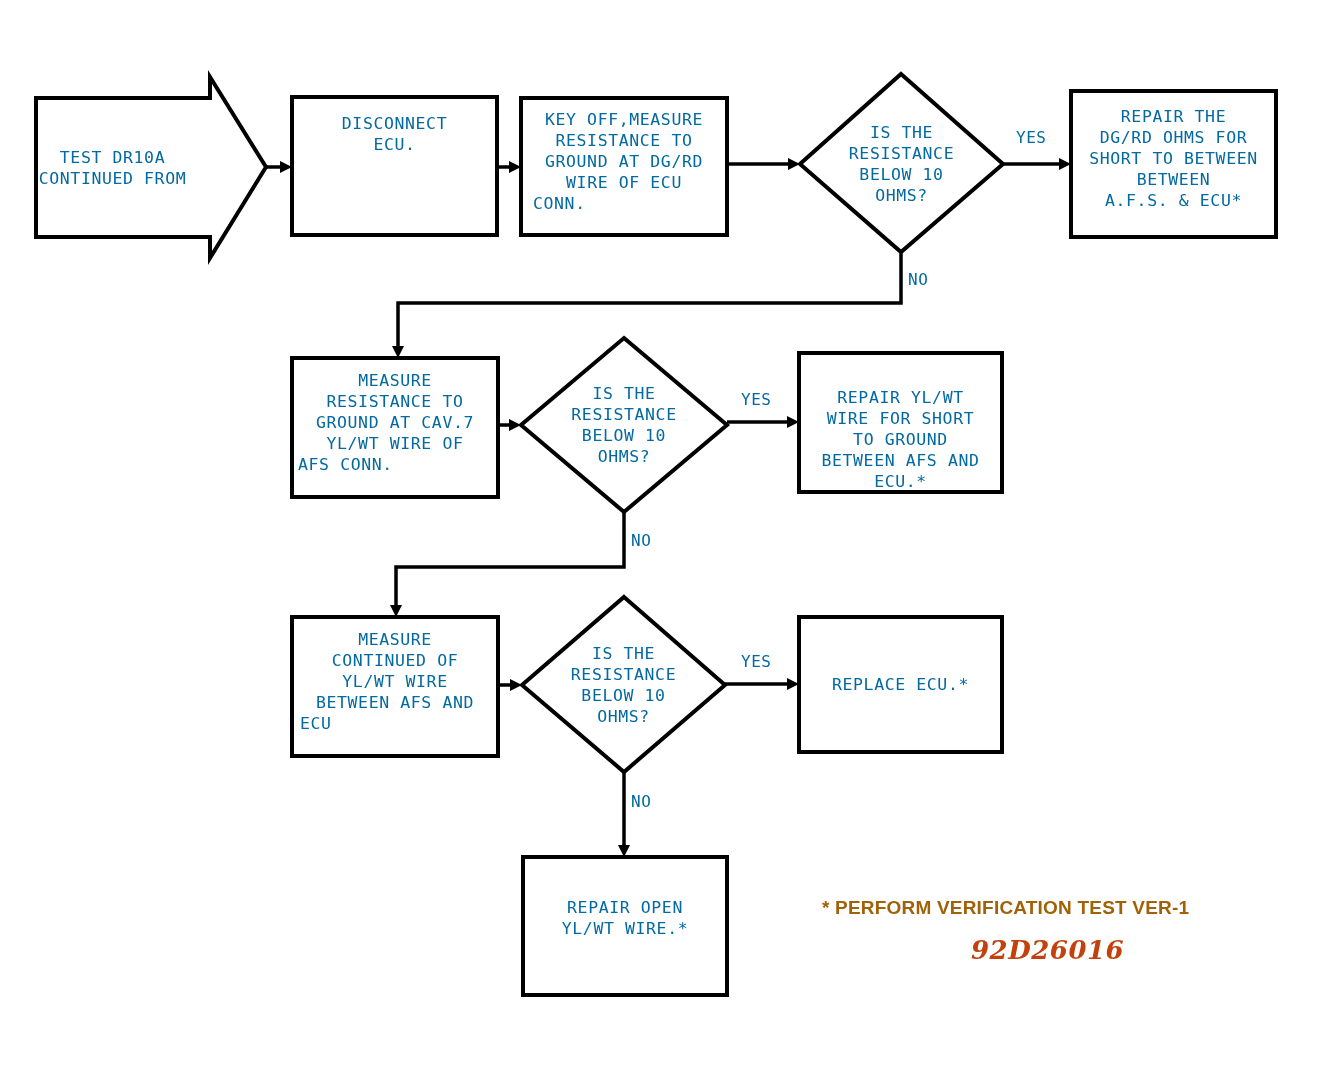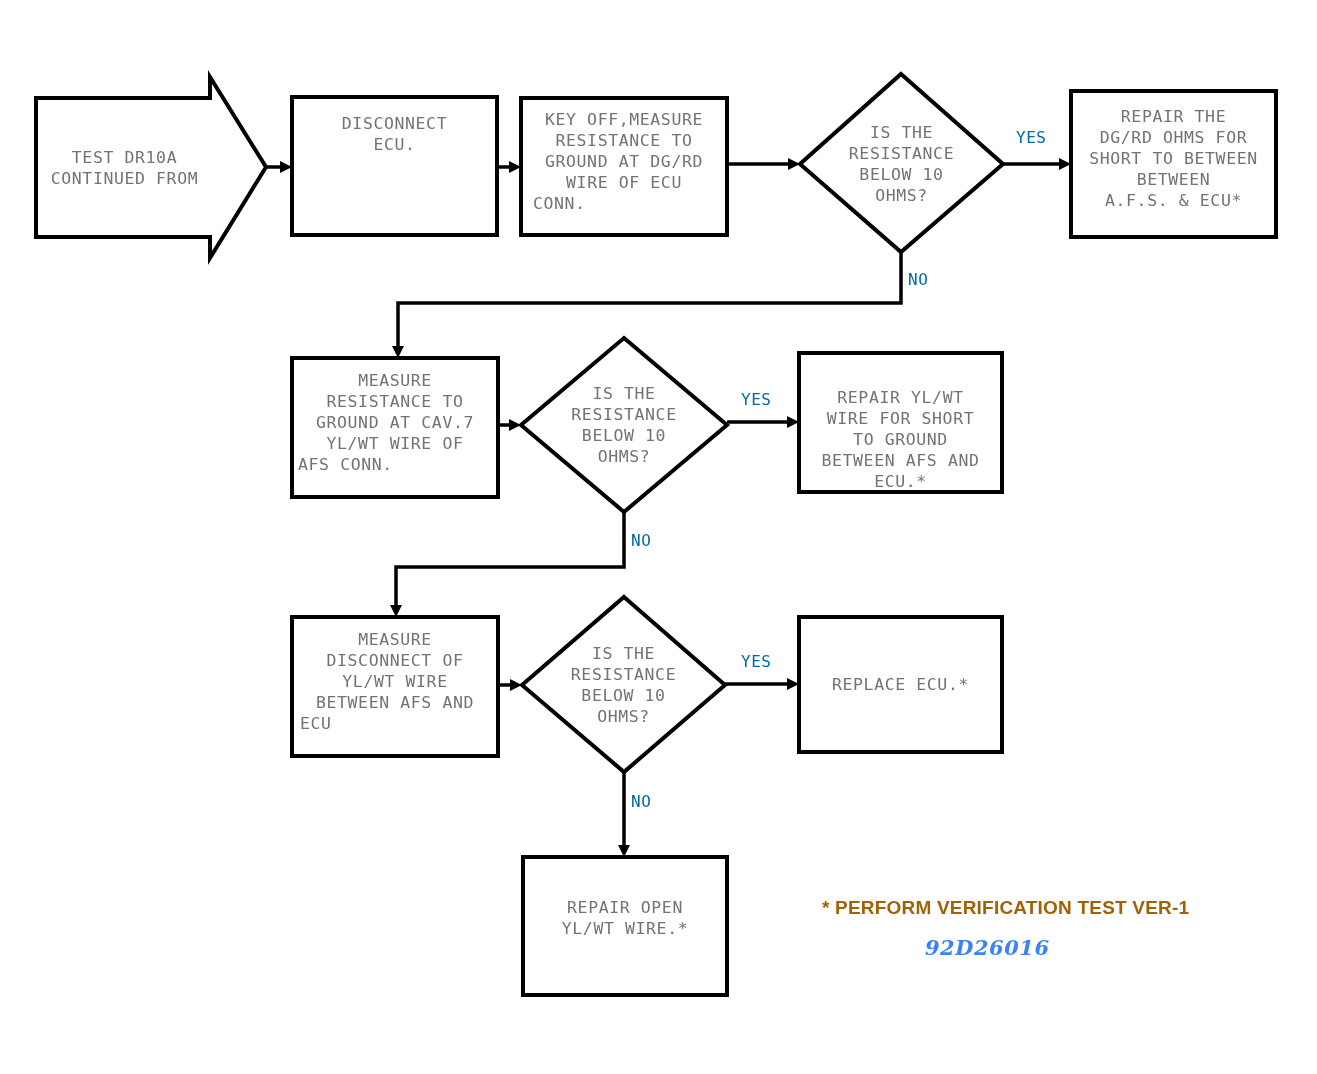--- a/index.html
+++ b/index.html
@@ -40,21 +40,21 @@
     fill: #000000;
     stroke: none;
   }
   .node-text {
     position: absolute;
     display: flex;
     flex-direction: column;
     align-items: center;
     justify-content: center;
     text-align: center;
-    color: #737373;
+    color: #0369a1;
     font-family: "DejaVu Sans Mono", "Liberation Mono", monospace;
     font-size: 16.5px;
     line-height: 21px;
     letter-spacing: 0.6px;
     white-space: pre;
     pointer-events: none;
   }
   .node-text .tline { display: block; }
   .branch-label {
     position: absolute;
@@ -68,27 +68,28 @@
     position: absolute;
     color: #a16207;
     font-family: "Liberation Sans", sans-serif;
     font-size: 19px;
     font-weight: 600;
     letter-spacing: 0.2px;
     white-space: pre;
   }
   .doc-code {
     position: absolute;
-    color: #3b82f6;
+    color: #c2410c;
     font-family: "DejaVu Serif", "Liberation Serif", serif;
     font-style: italic;
     font-weight: 700;
-    font-size: 21px;
+    font-size: 26px;
     letter-spacing: 0.5px;
     white-space: pre;
+    margin-left: 46px;
   }
 </style>
 </head>
 <body>
 
 <div id="page">
 
   <svg id="flow-svg" viewBox="0 0 1317 1074">
 
     <polygon class="node-shape" points="36,98 210,98 210,77 266,167 210,258 210,237 36,237"></polygon>
@@ -135,21 +136,21 @@
     <path class="conn" d="M498,685 L514,685"></path>
     <polygon class="arrowhead" points="522,685 510,679 510,691"></polygon>
 
     <path class="conn" d="M725,684 L791,684"></path>
     <polygon class="arrowhead" points="799,684 787,678 787,690"></polygon>
 
     <path class="conn" d="M624,772 L624,849"></path>
     <polygon class="arrowhead" points="624,857 618,845 630,845"></polygon>
   </svg>
 
-  <div class="node-text" style="left:32px; top:98px; width:185px; height:139px;">
+  <div class="node-text" style="left:20px; top:98px; width:185px; height:139px;">
     <span class="tline">TEST DR10A</span>
     <span class="tline">CONTINUED FROM</span>
   </div>
 
   <div class="node-text" style="left:292px; top:97px; width:205px; height:138px; justify-content:flex-start; padding-top:16px; box-sizing:border-box;">
     <span class="tline">DISCONNECT</span>
     <span class="tline">ECU.</span>
   </div>
 
   <div class="node-text" style="left:521px; top:98px; width:206px; height:137px; justify-content:flex-start; padding-top:11px; box-sizing:border-box;">
@@ -193,21 +194,21 @@
   <div class="node-text" style="left:799px; top:353px; width:203px; height:139px; justify-content:flex-end; padding-top:13px; box-sizing:border-box;">
     <span class="tline">REPAIR YL/WT</span>
     <span class="tline">WIRE FOR SHORT</span>
     <span class="tline">TO GROUND</span>
     <span class="tline">BETWEEN AFS AND</span>
     <span class="tline">ECU.*</span>
   </div>
 
   <div class="node-text" style="left:292px; top:617px; width:206px; height:139px; justify-content:flex-start; padding-top:12px; box-sizing:border-box;">
     <span class="tline">MEASURE</span>
-    <span class="tline">DISCONNECT OF</span>
+    <span class="tline">CONTINUED OF</span>
     <span class="tline">YL/WT WIRE</span>
     <span class="tline">BETWEEN AFS AND</span>
     <span class="tline" style="align-self:flex-start; padding-left:8px;">ECU</span>
   </div>
 
   <div class="node-text" style="left:522px; top:615px; width:203px; height:140px;">
     <span class="tline">IS THE</span>
     <span class="tline">RESISTANCE</span>
     <span class="tline">BELOW 10</span>
     <span class="tline">OHMS?</span>

